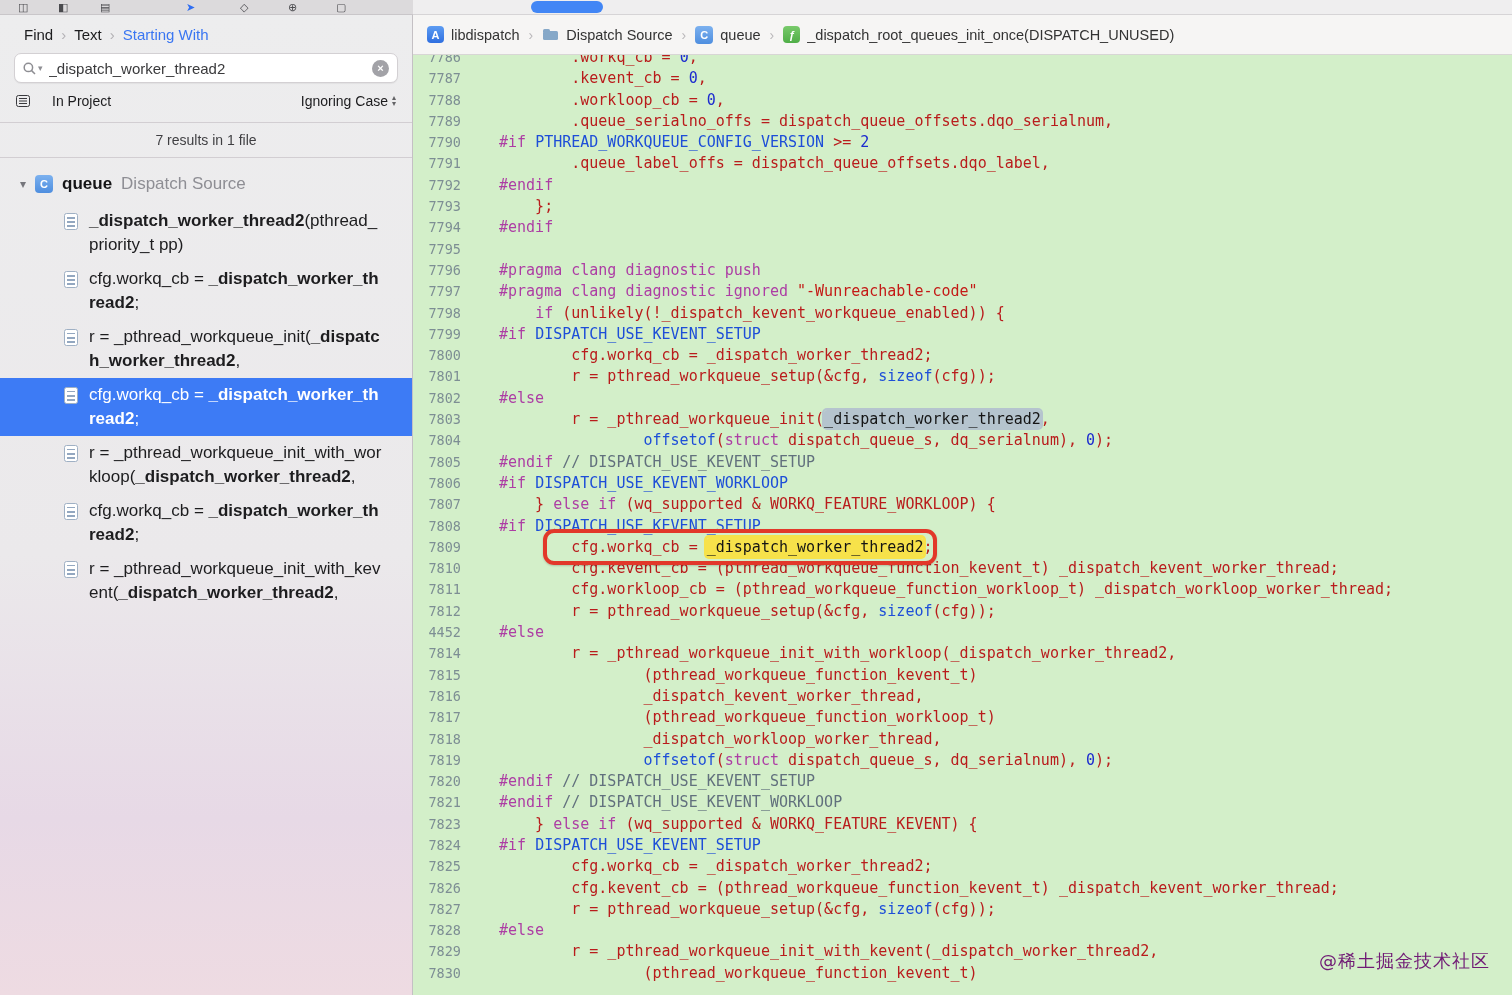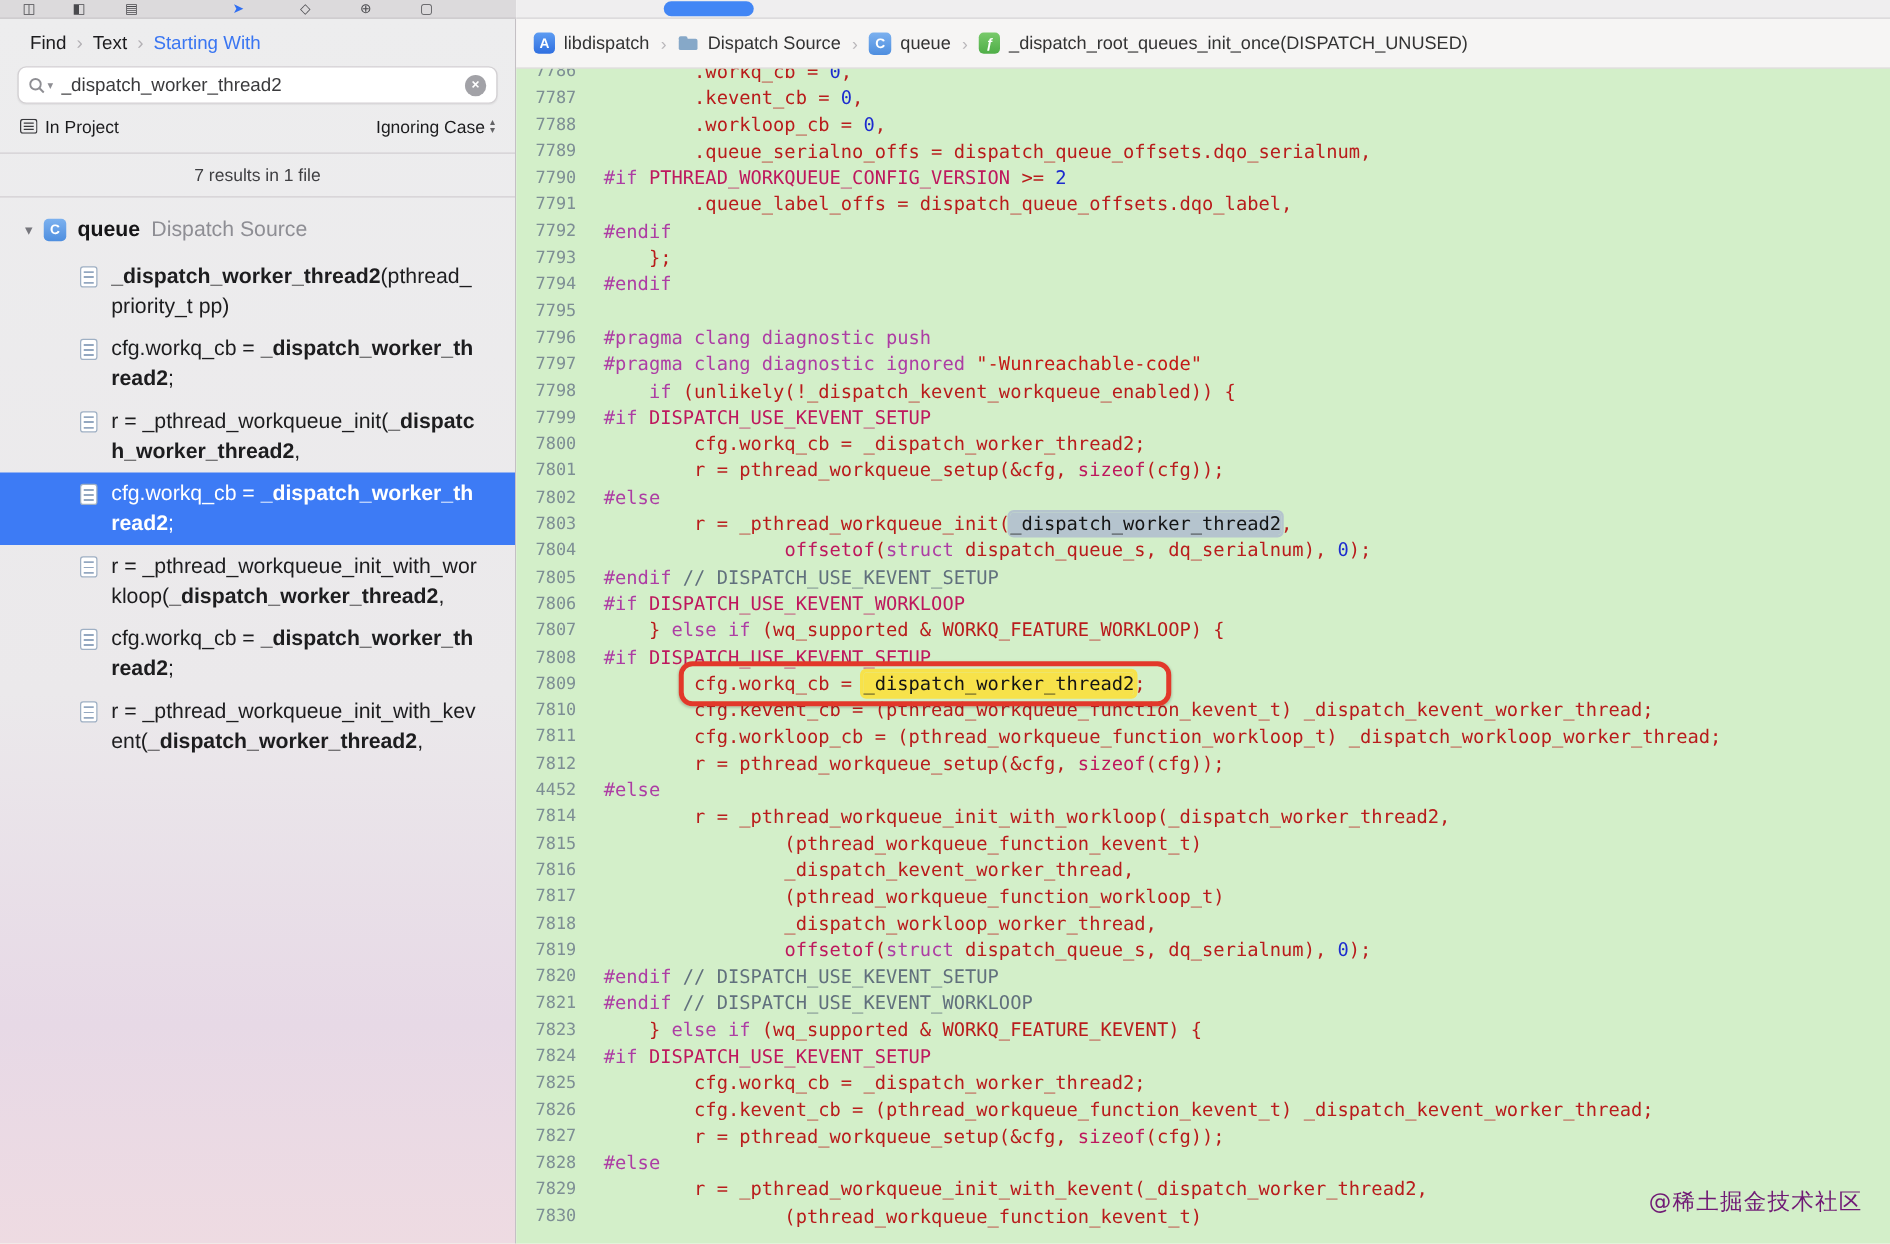--- a/index.html
+++ b/index.html
@@ -21,21 +21,21 @@
   .scopebar .sep { color:#b3b1b5; margin:0 8px; }
   .scopebar .scopeitem.last { color:#3a76f2; }
   .searchrow { padding:0 14px; }
   .searchfield { height:30px; background:#fff; border:1px solid #d3d0d3; border-radius:7px;
     display:flex; align-items:center; padding:0 8px; box-shadow:0 1px 1px rgba(0,0,0,.05); }
   .sf-chev { font-size:9px; color:#8e8e93; margin-left:2px; }
   .searchtext { flex:1; font-size:15px; color:#3a3a3c; margin-left:6px; white-space:nowrap; overflow:hidden; }
   .clearbtn { width:17px; height:17px; border-radius:50%; background:#a2a2a7; color:#fff;
     font-size:11px; line-height:17px; text-align:center; font-weight:bold; }
   .optionsrow { display:flex; justify-content:space-between; align-items:center; padding:10px 16px 8px 16px; font-size:14px; color:#1c1c1e; }
-  .opt-left { display:flex; align-items:center; gap:6px; }
+  .opt-left { display:flex; align-items:center; gap:22px; }
   .opt-right { display:flex; align-items:center; gap:4px; }
   .summaryrow { border-top:1px solid #d2ced2; border-bottom:1px solid #d2ced2; text-align:center; padding:9px 0; font-size:14px; color:#3f3f42; margin-top:5px; }
   .results { padding-top:6px; }
   .grouphdr { display:flex; align-items:center; height:40px; padding-left:20px; gap:9px; font-size:17px; }
   .tri { color:#76767c; font-size:12px; }
   .cchip { width:18px; height:18px; border-radius:4px; background:linear-gradient(#7cb1ef,#4e8edf);
     color:#fff; font-weight:bold; font-size:11px; display:inline-flex; align-items:center; justify-content:center; flex:0 0 auto; }
   .gname { font-weight:700; color:#151517; }
   .gkind { color:#8e8e94; }
   .result { display:flex; padding:5px 29px 5px 0; }
@@ -56,26 +56,26 @@
   .bc-sep { color:#b9b7ba; margin:0 9px; font-size:14px; }
   .bc-chip { width:17px; height:17px; border-radius:4px; display:inline-flex; align-items:center;
     justify-content:center; font-size:11px; font-weight:bold; color:#fff; flex:0 0 auto; }
   .bc-project { background:linear-gradient(#5d9cf2,#2f6fe0); }
   .bc-folder { background:transparent; position:relative; }
   .bc-folder::before { content:""; position:absolute; left:1px; top:5px; width:15px; height:9px; background:#86a8c8; border-radius:1.5px; }
   .bc-folder::after { content:""; position:absolute; left:1px; top:3px; width:7px; height:3px; background:#86a8c8; border-radius:1.5px 1.5px 0 0; }
   .bc-func { background:linear-gradient(#79ca6b,#4fae47); font-style:italic; }
   .codearea { position:absolute; top:40px; left:0; right:0; bottom:0; background:#d3efc9; overflow:hidden; }
   .lines { margin-top:-8px; }
-  .line { display:flex; height:21.3px; position:relative; }
+  .line { display:flex; height:21.3px; position:relative;gap:16px; }
   .ln { flex:0 0 48px; text-align:right; font:13.5px/21.3px "DejaVu Sans Mono", monospace; color:#7d8e94; }
   .codetxt { margin-left:22px; font:15px/21.3px "DejaVu Sans Mono", monospace; color:#141414; white-space:pre; }
   .tok-p { color:#b91c1c; }
   .tok-k { color:#ad3da4; }
-  .tok-m { color:#be185d; }
+  .tok-m { color:#1d4ed8; }
   .tok-c { color:#61707d; }
   .tok-s { color:#c41a16; }
   .tok-n { color:#1c2bcf; }
   .tok-g { background:#b5c4ce; box-shadow:0 0 0 2px #b5c4ce; border-radius:3px; }
   .tok-y { background:#f7e24a; box-shadow:0 0 0 3px #f7e24a; border-radius:2px; }
   .ring { position:absolute; left:130px; top:-8px; width:394px; height:36px;
     border:4px solid #e2382a; border-radius:11px; z-index:5; pointer-events:none;
     box-shadow:0 1px 2px rgba(0,0,0,.18); }
   .watermark { position:absolute; right:22px; bottom:22px; font-size:18px; color:#701a75;
     letter-spacing:1px; font-family:"DejaVu Sans", sans-serif; z-index:10; }

